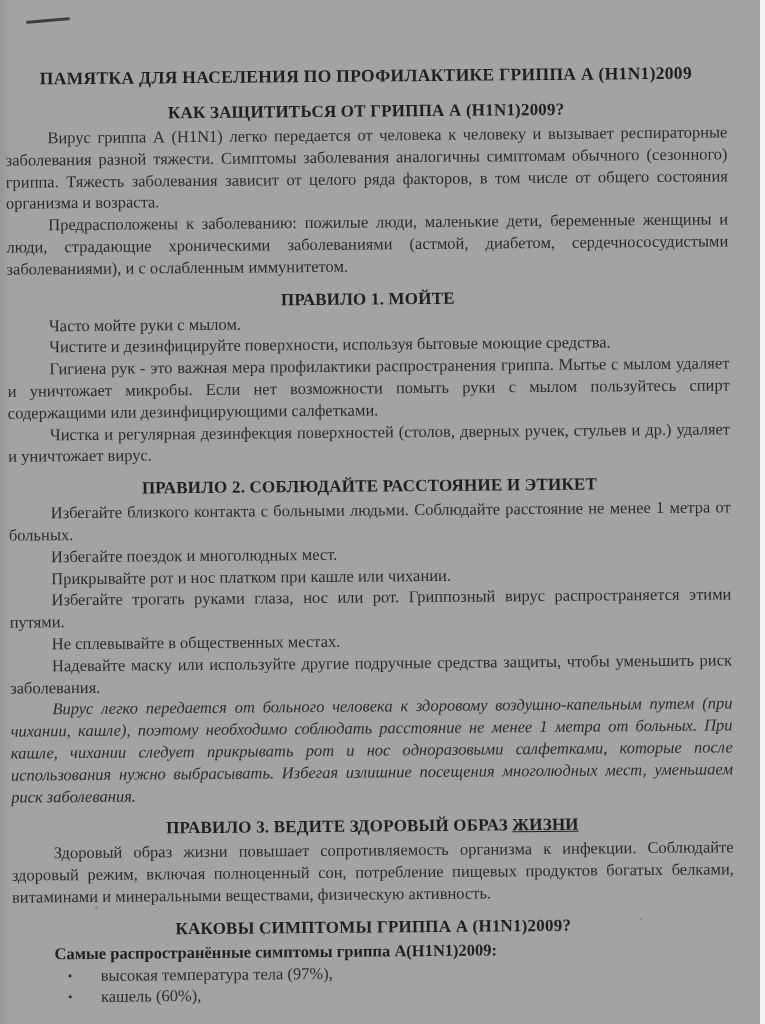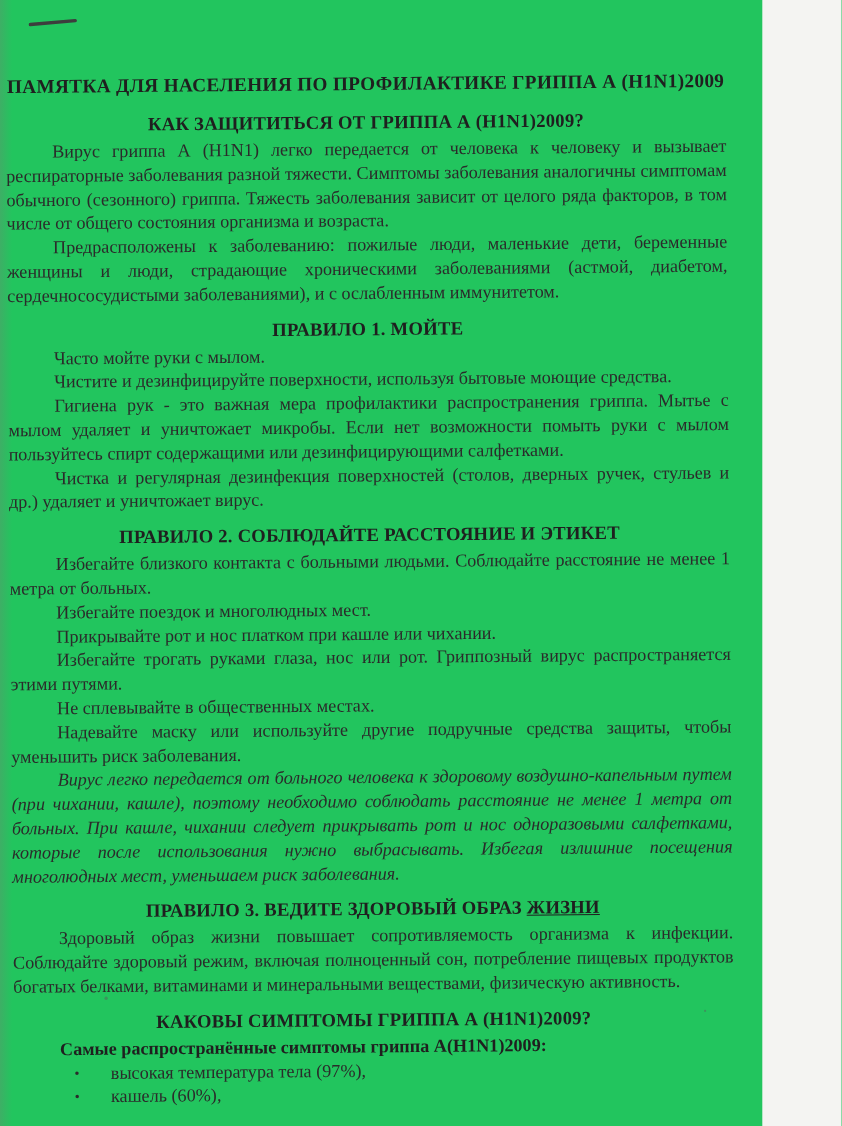--- a/index.html
+++ b/index.html
@@ -3,22 +3,22 @@
 <meta charset="utf-8">
 <style>
   html, body { margin: 0; padding: 0; }
   body {
     width: 765px; height: 1024px;
     background: #f4f4f2;
     font-family: "Liberation Serif", "DejaVu Serif", serif;
   }
   .page {
     position: relative;
-    width: 693px; height: 1024px;
-    background: #22c55e;
+    width: 760px; height: 1024px;
+    background: #a3a3a3;
     overflow: hidden;
     color: #2b2b2b;
   }
   
   .edge-shadow {
     position: absolute; left: 0; top: 0; bottom: 0; width: 11px;
     background: linear-gradient(90deg, rgba(125,125,118,0.30), rgba(125,125,118,0.0));
     pointer-events: none;
   }
   

